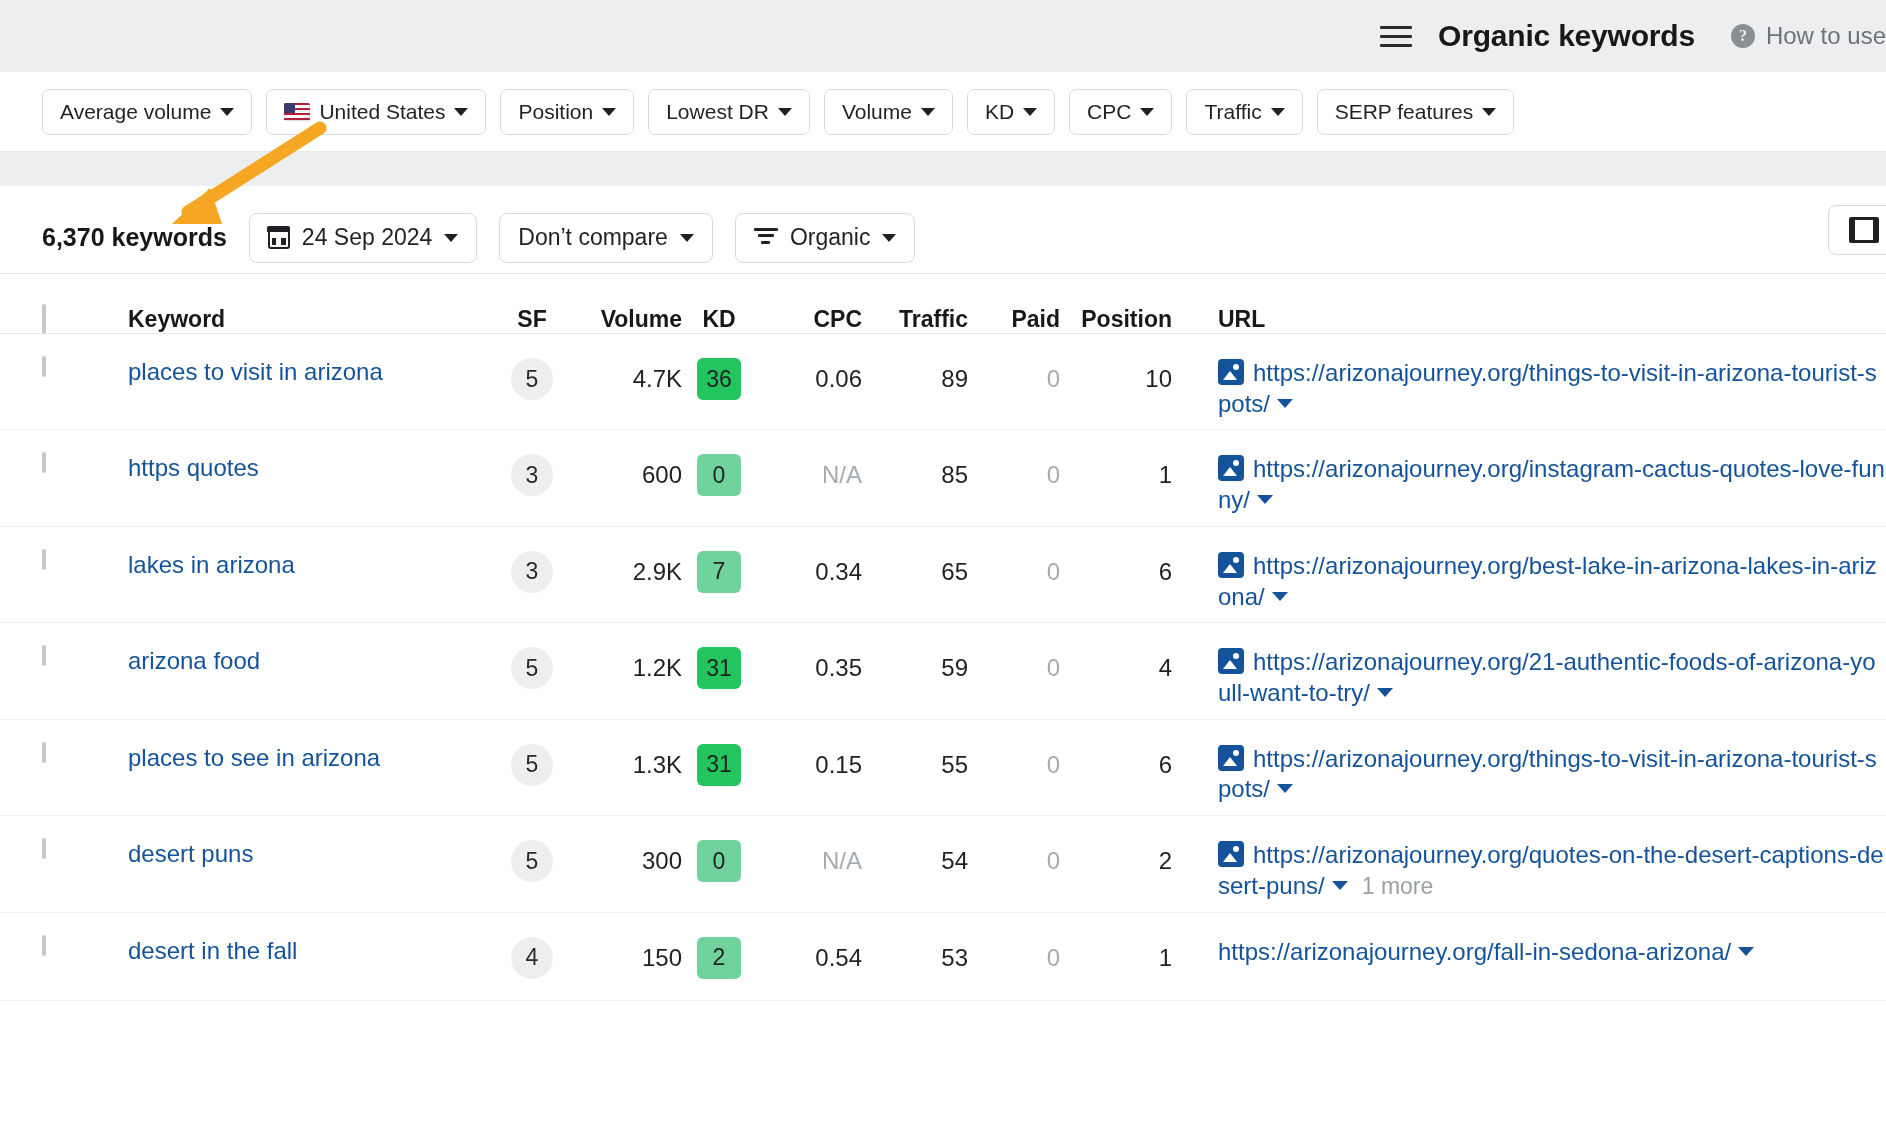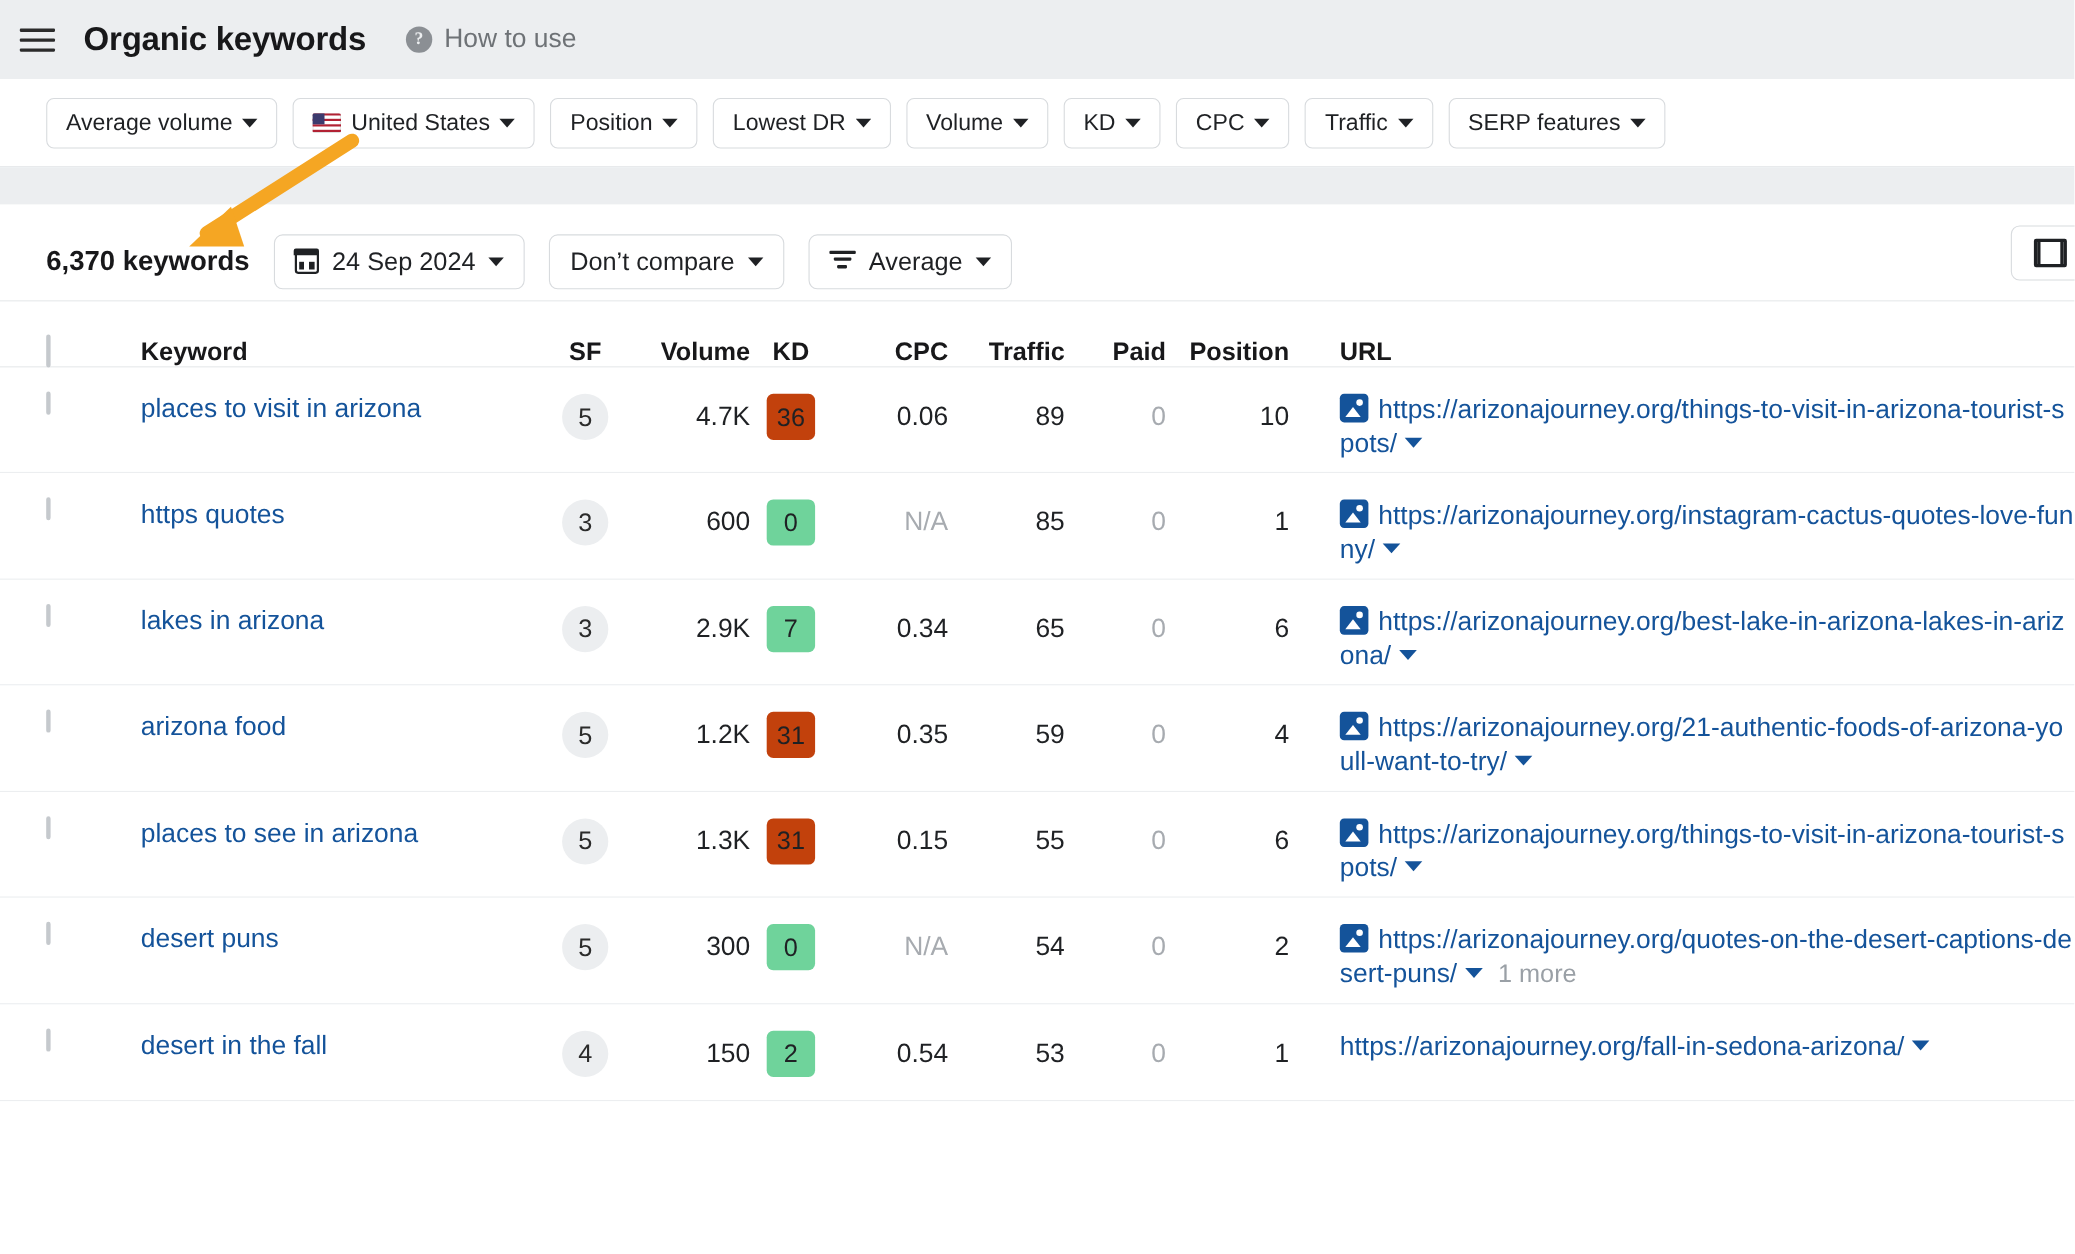--- a/index.html
+++ b/index.html
@@ -11,20 +11,21 @@
     overflow: hidden;
   }
 
   
   .app-header {
     height: 72px;
     background: #eceef0;
     display: flex;
     align-items: center;
     padding: 0 0 0 18px;
+    justify-content: flex-end;
   }
   .hamburger {
     width: 34px; height: 34px;
     display: flex; flex-direction: column;
     justify-content: center; gap: 6px;
     cursor: pointer;
     flex: 0 0 auto;
   }
   .hamburger span {
     display: block; height: 3px; width: 32px;
@@ -247,21 +248,21 @@
   }
   .num { font-size: 24px; color: #1f2124; line-height: 42px; }
   .num.muted { color: #a7abb0; }
   .num.na { color: #a7abb0; }
   .kd-badge {
     display: inline-flex; align-items:center; justify-content:center;
     min-width: 44px; height: 42px; border-radius: 6px;
     font-size: 23px; color: #1f2124; padding: 0 8px;
   }
   .kd-green  { background: #6fd39b; }
-  .kd-yellow { background: #c2410c; }
+  .kd-yellow { background: #22c55e; }
 
   .url-cell { display: block; line-height: 1.28; }
   .url-icon {
     display: inline-block;
     width: 26px; height: 26px;
     background: #14539a;
     border-radius: 4px;
     position: relative;
     vertical-align: -4px;
     margin-right: 9px;
@@ -375,21 +376,21 @@
     <span>Don’t compare</span>
     <span class="caret"></span>
   </div>
 
   <div class="tb-btn">
     <span class="filter-icon">
         <i></i>
         <i></i>
         <i></i>
       </span>
-    <span>Average</span>
+    <span>Organic</span>
     <span class="caret"></span>
   </div>
 
   <div class="columns-btn">
     <span class="col-icon">
         <i></i>
         <i></i>
       </span>
   </div>
 </div>

